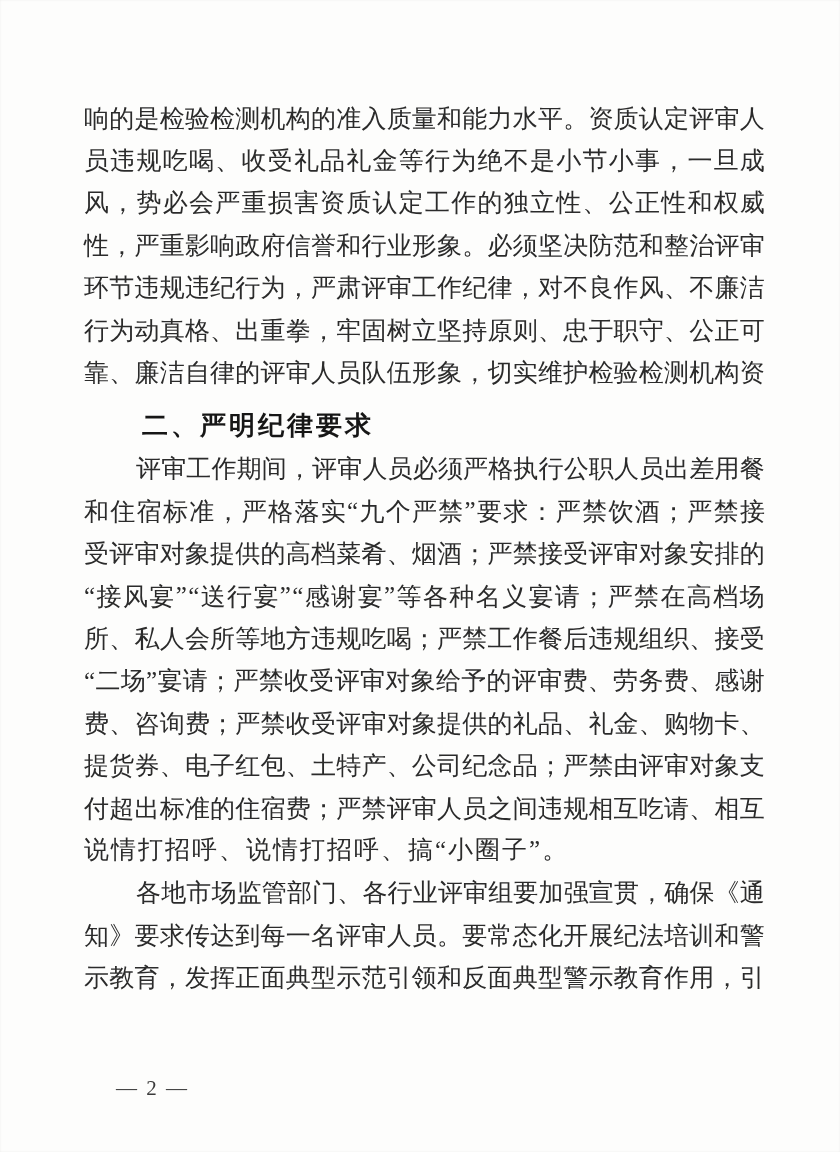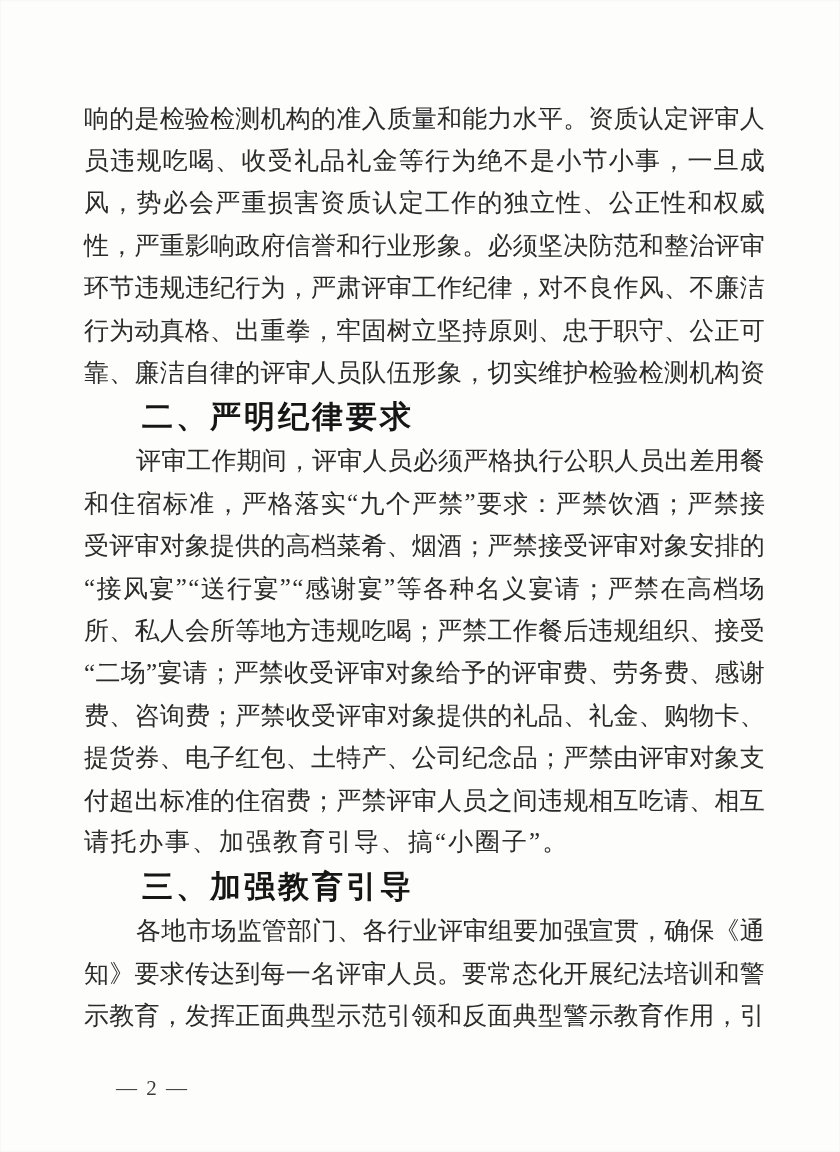--- a/index.html
+++ b/index.html
@@ -39,23 +39,24 @@
     display: block;
     line-height: 42.4px;
     letter-spacing: 2px;
   }
   .heading {
     height: 46px;
     line-height: 46px;
     padding-left: 58px;
     font-family: "Liberation Sans", sans-serif;
     font-weight: 700;
-    font-size: 31px;
+    font-size: 26px;
     letter-spacing: 3px;
     color: var(--heading-ink, #161616);
+    margin-top: 8px;
   }
   .page-number {
     position: absolute;
     left: 116px;
     top: 1076px;
     font-size: 21px;
     letter-spacing: 2px;
     color: #3a3a3a;
     font-family: "Liberation Serif", serif;
   }
@@ -75,20 +76,19 @@
       <div class="heading">二、严明纪律要求</div>
       <div class="line indent"><span class="ch">评</span><span class="ch">审</span><span class="ch">工</span><span class="ch">作</span><span class="ch">期</span><span class="ch">间</span><span class="ch">，</span><span class="ch">评</span><span class="ch">审</span><span class="ch">人</span><span class="ch">员</span><span class="ch">必</span><span class="ch">须</span><span class="ch">严</span><span class="ch">格</span><span class="ch">执</span><span class="ch">行</span><span class="ch">公</span><span class="ch">职</span><span class="ch">人</span><span class="ch">员</span><span class="ch">出</span><span class="ch">差</span><span class="ch">用</span><span class="ch">餐</span></div>
       <div class="line"><span class="ch">和</span><span class="ch">住</span><span class="ch">宿</span><span class="ch">标</span><span class="ch">准</span><span class="ch">，</span><span class="ch">严</span><span class="ch">格</span><span class="ch">落</span><span class="ch">实</span><span class="ch">“</span><span class="ch">九</span><span class="ch">个</span><span class="ch">严</span><span class="ch">禁</span><span class="ch">”</span><span class="ch">要</span><span class="ch">求</span><span class="ch">：</span><span class="ch">严</span><span class="ch">禁</span><span class="ch">饮</span><span class="ch">酒</span><span class="ch">；</span><span class="ch">严</span><span class="ch">禁</span><span class="ch">接</span></div>
       <div class="line"><span class="ch">受</span><span class="ch">评</span><span class="ch">审</span><span class="ch">对</span><span class="ch">象</span><span class="ch">提</span><span class="ch">供</span><span class="ch">的</span><span class="ch">高</span><span class="ch">档</span><span class="ch">菜</span><span class="ch">肴</span><span class="ch">、</span><span class="ch">烟</span><span class="ch">酒</span><span class="ch">；</span><span class="ch">严</span><span class="ch">禁</span><span class="ch">接</span><span class="ch">受</span><span class="ch">评</span><span class="ch">审</span><span class="ch">对</span><span class="ch">象</span><span class="ch">安</span><span class="ch">排</span><span class="ch">的</span></div>
       <div class="line"><span class="ch">“</span><span class="ch">接</span><span class="ch">风</span><span class="ch">宴</span><span class="ch">”</span><span class="ch">“</span><span class="ch">送</span><span class="ch">行</span><span class="ch">宴</span><span class="ch">”</span><span class="ch">“</span><span class="ch">感</span><span class="ch">谢</span><span class="ch">宴</span><span class="ch">”</span><span class="ch">等</span><span class="ch">各</span><span class="ch">种</span><span class="ch">名</span><span class="ch">义</span><span class="ch">宴</span><span class="ch">请</span><span class="ch">；</span><span class="ch">严</span><span class="ch">禁</span><span class="ch">在</span><span class="ch">高</span><span class="ch">档</span><span class="ch">场</span></div>
       <div class="line"><span class="ch">所</span><span class="ch">、</span><span class="ch">私</span><span class="ch">人</span><span class="ch">会</span><span class="ch">所</span><span class="ch">等</span><span class="ch">地</span><span class="ch">方</span><span class="ch">违</span><span class="ch">规</span><span class="ch">吃</span><span class="ch">喝</span><span class="ch">；</span><span class="ch">严</span><span class="ch">禁</span><span class="ch">工</span><span class="ch">作</span><span class="ch">餐</span><span class="ch">后</span><span class="ch">违</span><span class="ch">规</span><span class="ch">组</span><span class="ch">织</span><span class="ch">、</span><span class="ch">接</span><span class="ch">受</span></div>
       <div class="line"><span class="ch">“</span><span class="ch">二</span><span class="ch">场</span><span class="ch">”</span><span class="ch">宴</span><span class="ch">请</span><span class="ch">；</span><span class="ch">严</span><span class="ch">禁</span><span class="ch">收</span><span class="ch">受</span><span class="ch">评</span><span class="ch">审</span><span class="ch">对</span><span class="ch">象</span><span class="ch">给</span><span class="ch">予</span><span class="ch">的</span><span class="ch">评</span><span class="ch">审</span><span class="ch">费</span><span class="ch">、</span><span class="ch">劳</span><span class="ch">务</span><span class="ch">费</span><span class="ch">、</span><span class="ch">感</span><span class="ch">谢</span></div>
       <div class="line"><span class="ch">费</span><span class="ch">、</span><span class="ch">咨</span><span class="ch">询</span><span class="ch">费</span><span class="ch">；</span><span class="ch">严</span><span class="ch">禁</span><span class="ch">收</span><span class="ch">受</span><span class="ch">评</span><span class="ch">审</span><span class="ch">对</span><span class="ch">象</span><span class="ch">提</span><span class="ch">供</span><span class="ch">的</span><span class="ch">礼</span><span class="ch">品</span><span class="ch">、</span><span class="ch">礼</span><span class="ch">金</span><span class="ch">、</span><span class="ch">购</span><span class="ch">物</span><span class="ch">卡</span><span class="ch">、</span></div>
       <div class="line"><span class="ch">提</span><span class="ch">货</span><span class="ch">券</span><span class="ch">、</span><span class="ch">电</span><span class="ch">子</span><span class="ch">红</span><span class="ch">包</span><span class="ch">、</span><span class="ch">土</span><span class="ch">特</span><span class="ch">产</span><span class="ch">、</span><span class="ch">公</span><span class="ch">司</span><span class="ch">纪</span><span class="ch">念</span><span class="ch">品</span><span class="ch">；</span><span class="ch">严</span><span class="ch">禁</span><span class="ch">由</span><span class="ch">评</span><span class="ch">审</span><span class="ch">对</span><span class="ch">象</span><span class="ch">支</span></div>
       <div class="line"><span class="ch">付</span><span class="ch">超</span><span class="ch">出</span><span class="ch">标</span><span class="ch">准</span><span class="ch">的</span><span class="ch">住</span><span class="ch">宿</span><span class="ch">费</span><span class="ch">；</span><span class="ch">严</span><span class="ch">禁</span><span class="ch">评</span><span class="ch">审</span><span class="ch">人</span><span class="ch">员</span><span class="ch">之</span><span class="ch">间</span><span class="ch">违</span><span class="ch">规</span><span class="ch">相</span><span class="ch">互</span><span class="ch">吃</span><span class="ch">请</span><span class="ch">、</span><span class="ch">相</span><span class="ch">互</span></div>
-      <div class="line short">请托办事、加强教育引导、搞“小圈子”。</div>
-      <div class="heading">三、加强教育引导</div>
+      <div class="line short">说情打招呼、说情打招呼、搞“小圈子”。</div>
       <div class="line indent"><span class="ch">各</span><span class="ch">地</span><span class="ch">市</span><span class="ch">场</span><span class="ch">监</span><span class="ch">管</span><span class="ch">部</span><span class="ch">门</span><span class="ch">、</span><span class="ch">各</span><span class="ch">行</span><span class="ch">业</span><span class="ch">评</span><span class="ch">审</span><span class="ch">组</span><span class="ch">要</span><span class="ch">加</span><span class="ch">强</span><span class="ch">宣</span><span class="ch">贯</span><span class="ch">，</span><span class="ch">确</span><span class="ch">保</span><span class="ch">《</span><span class="ch">通</span></div>
       <div class="line"><span class="ch">知</span><span class="ch">》</span><span class="ch">要</span><span class="ch">求</span><span class="ch">传</span><span class="ch">达</span><span class="ch">到</span><span class="ch">每</span><span class="ch">一</span><span class="ch">名</span><span class="ch">评</span><span class="ch">审</span><span class="ch">人</span><span class="ch">员</span><span class="ch">。</span><span class="ch">要</span><span class="ch">常</span><span class="ch">态</span><span class="ch">化</span><span class="ch">开</span><span class="ch">展</span><span class="ch">纪</span><span class="ch">法</span><span class="ch">培</span><span class="ch">训</span><span class="ch">和</span><span class="ch">警</span></div>
       <div class="line"><span class="ch">示</span><span class="ch">教</span><span class="ch">育</span><span class="ch">，</span><span class="ch">发</span><span class="ch">挥</span><span class="ch">正</span><span class="ch">面</span><span class="ch">典</span><span class="ch">型</span><span class="ch">示</span><span class="ch">范</span><span class="ch">引</span><span class="ch">领</span><span class="ch">和</span><span class="ch">反</span><span class="ch">面</span><span class="ch">典</span><span class="ch">型</span><span class="ch">警</span><span class="ch">示</span><span class="ch">教</span><span class="ch">育</span><span class="ch">作</span><span class="ch">用</span><span class="ch">，</span><span class="ch">引</span></div>
     </div>
   <div class="page-number">— 2 —</div>
 </div>
 
 </body></html>

